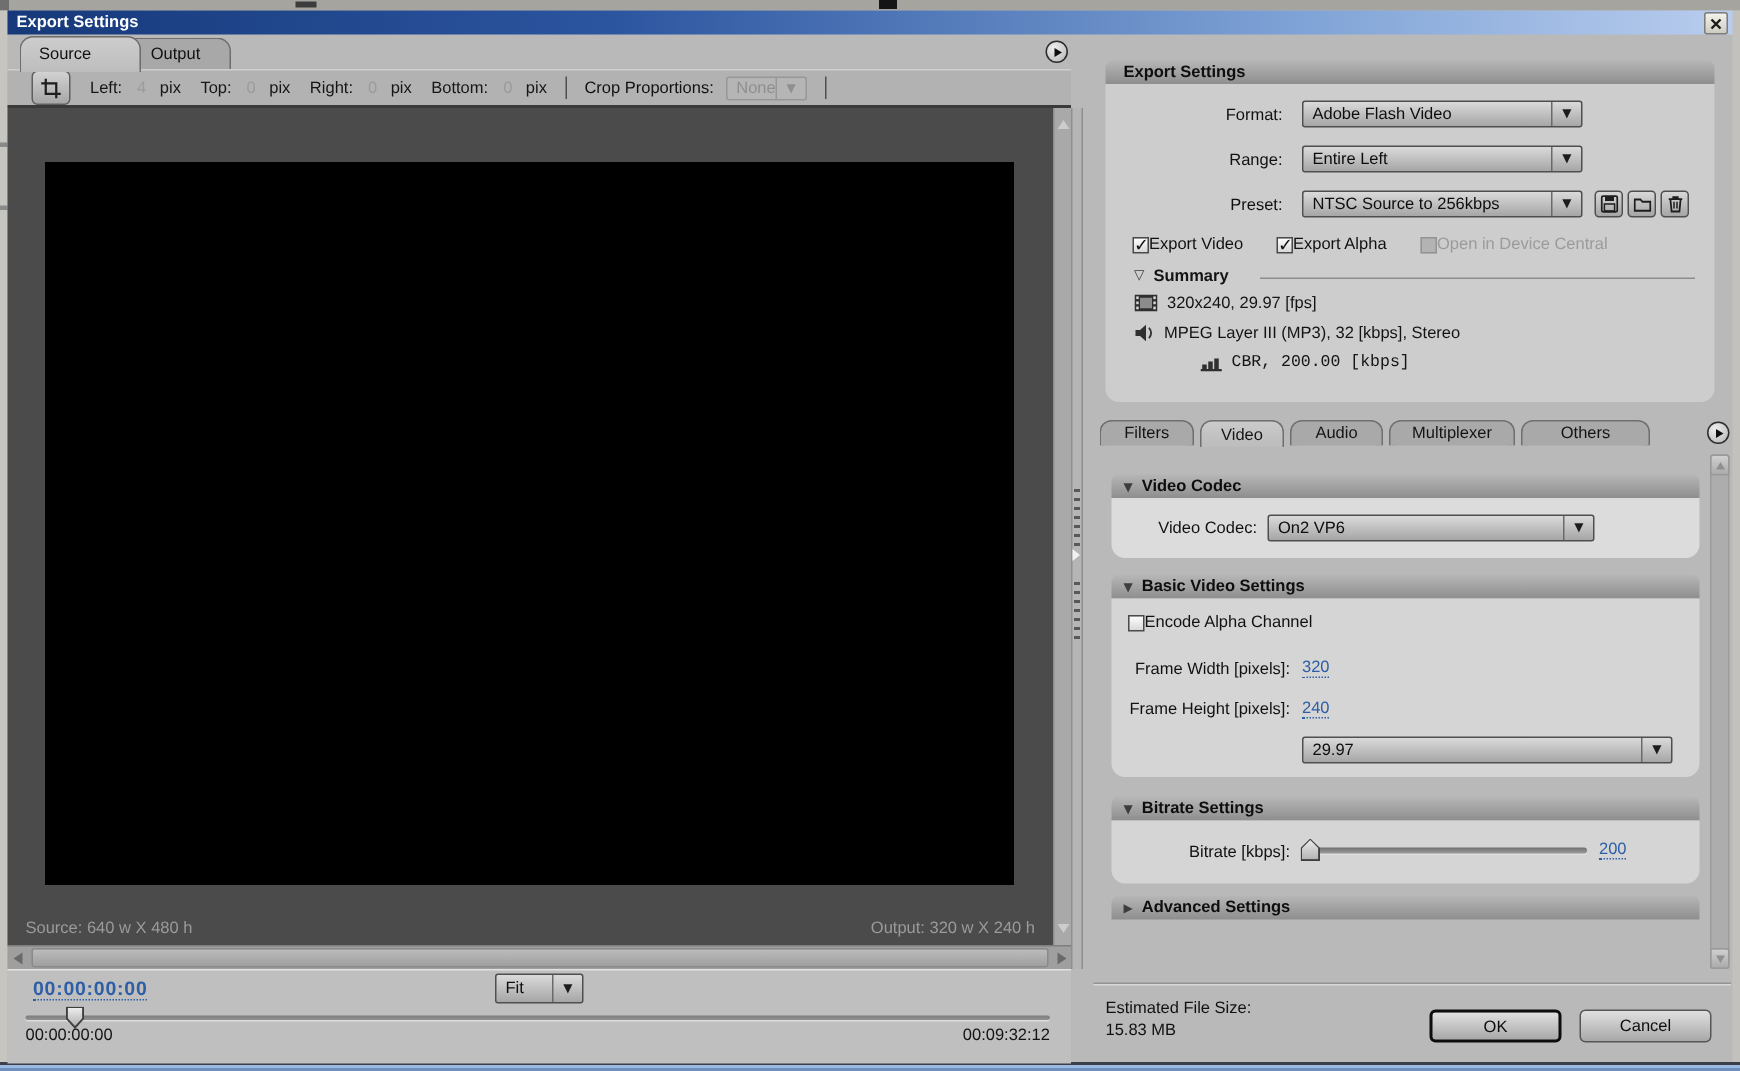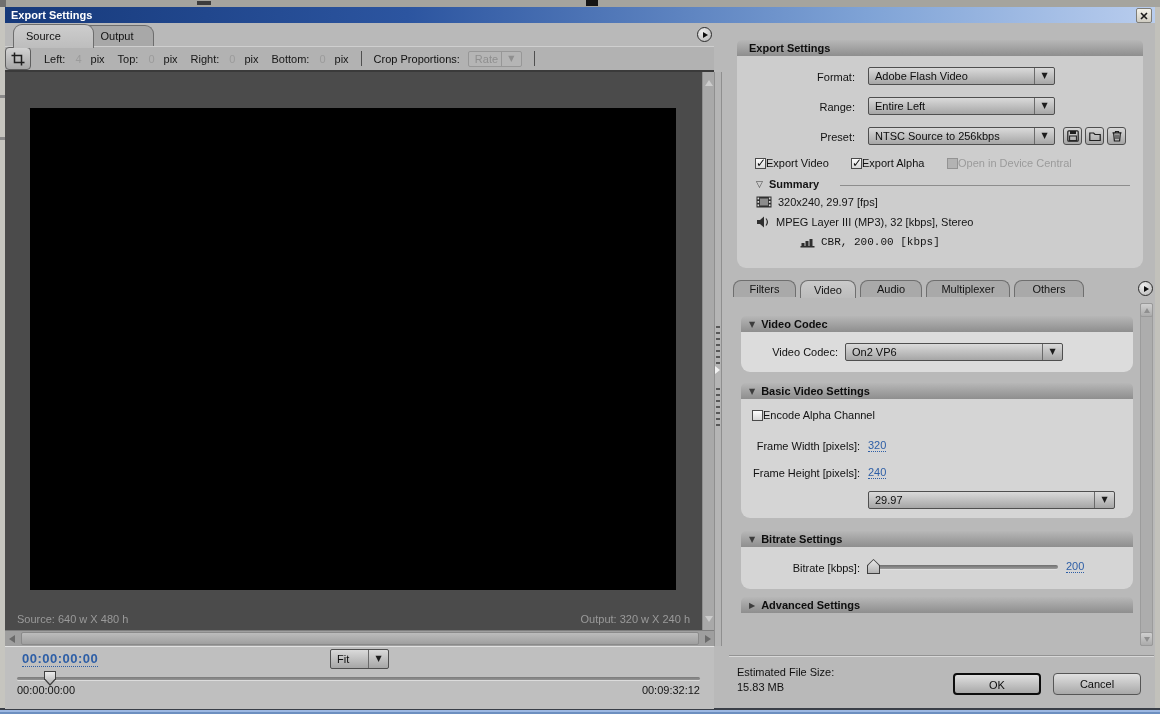--- a/index.html
+++ b/index.html
@@ -28,21 +28,21 @@
     display:flex;align-items:center;justify-content:center;}
 
   
   .ltab{position:absolute;border:1px solid #6d6d6d;border-bottom:none;border-radius:9px 9px 0 0;color:#111;}
   .ltab.active{background:linear-gradient(#cdcdcd,#bdbdbd);left:13px;top:24px;width:67px;height:23px;line-height:22px;padding-left:12px;z-index:3;}
   .ltab.back{background:#a8a8a8;left:80px;top:25px;width:72px;height:21px;line-height:20px;text-align:center;z-index:1;}
 
   
   .toolbar{position:absolute;left:5px;top:46px;width:709px;height:26px;background:#b2b2b2;
     border-top:1px solid #cfcfcf;border-bottom:2px solid #3a3a3a;display:flex;align-items:center;
-    box-sizing:border-box;z-index:2;}
+    padding-left:16px;box-sizing:border-box;z-index:2;}
   .crop-btn{width:24px;height:21px;border:1px solid #5f5f5f;border-radius:4px;
     background:linear-gradient(#d2d2d2,#a7a7a7);display:flex;align-items:center;justify-content:center;flex:0 0 auto;}
   .tl{margin-left:13px;color:#161616;}
   .tv{margin-left:10px;color:#9b9b9b;}
   .tu{margin-left:9px;color:#161616;}
   .tsep{width:1px;height:15px;background:#4f4f4f;margin:0 12px;flex:0 0 auto;}
 
   
   .dd{display:flex;align-items:center;border:1px solid #4f4f4f;border-radius:2px;
     background:linear-gradient(#dadada,#a6a6a6);box-sizing:border-box;height:18px;}
@@ -184,21 +184,21 @@
     <span class="tu">pix</span>
     <span class="tl">Right:</span>
     <span class="tv">0</span>
     <span class="tu">pix</span>
     <span class="tl">Bottom:</span>
     <span class="tv">0</span>
     <span class="tu">pix</span>
     <span class="tsep"></span>
     <span>Crop Proportions:</span>
     <div class="dd disabled" style="width:54px;height:16px;margin-left:8px;">
-      <span class="lab">Rate</span>
+      <span class="lab">None</span>
       <span class="arr">
           <span class="tri">▼</span>
         </span>
     </div>
     <span class="tsep"></span>
   </div>
   <div class="icon-btn" style="left:675px;top:49px;width:24px;height:19px;border-radius:8px;">
     <svg width="16" height="14" viewBox="0 0 16 14">
         <path d="M3.5 13 C3.5 7 7.5 4.8 11.5 5.6" stroke="#1e1e1e" stroke-width="1.6" fill="none"></path>
         <path d="M9.8 1.8 L15 5.8 L9.8 8.6 Z" fill="#1e1e1e"></path>
@@ -337,21 +337,21 @@
         <rect x="5.5" y="5" width="3" height="5" fill="#2f2f2f"></rect>
         <rect x="9.5" y="3" width="3" height="7" fill="#2f2f2f"></rect>
       </svg>
     <span>CBR, 200.00 [kbps]</span>
   </div>
 
   <div class="rtab" style="left:733px;width:63px;">Filters</div>
   <div class="rtab active" style="left:800px;width:56px;">Video</div>
   <div class="rtab" style="left:860px;width:62px;">Audio</div>
   <div class="rtab" style="left:926px;width:84px;">Multiplexer</div>
-  <div class="rtab" style="left:1014px;width:70px;">Others</div>
+  <div class="rtab" style="left:1014px;width:86px;">Others</div>
   <div class="circle-btn" style="left:1138px;top:281px;">
       <span class="t"></span>
     </div>
 
   <div class="hdr" style="left:741px;top:316px;width:392px;">
     <span class="htri">▼</span>
     <span>Video Codec</span>
   </div>
   <div class="card" style="left:741px;top:332px;width:392px;height:40px;background:#dcdcdc;"></div>
   <div class="plabel" style="left:737px;width:101px;top:346px;">Video Codec:</div>

